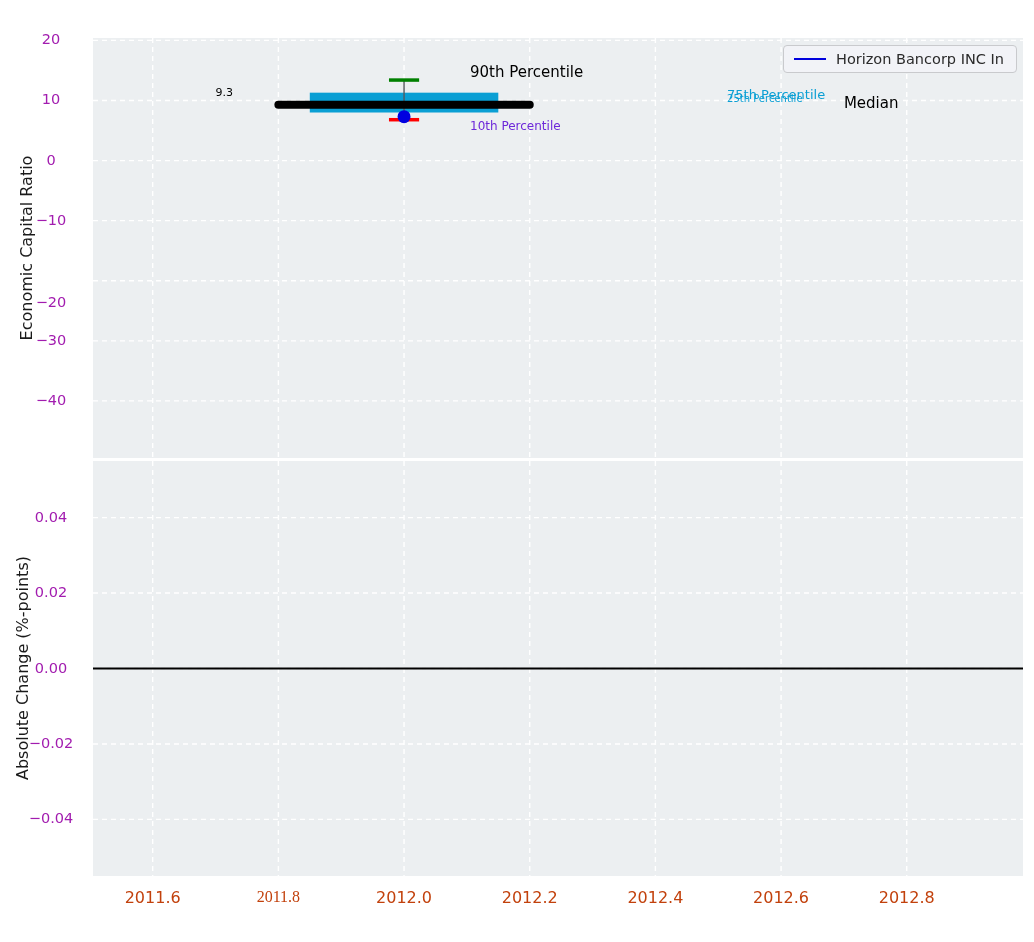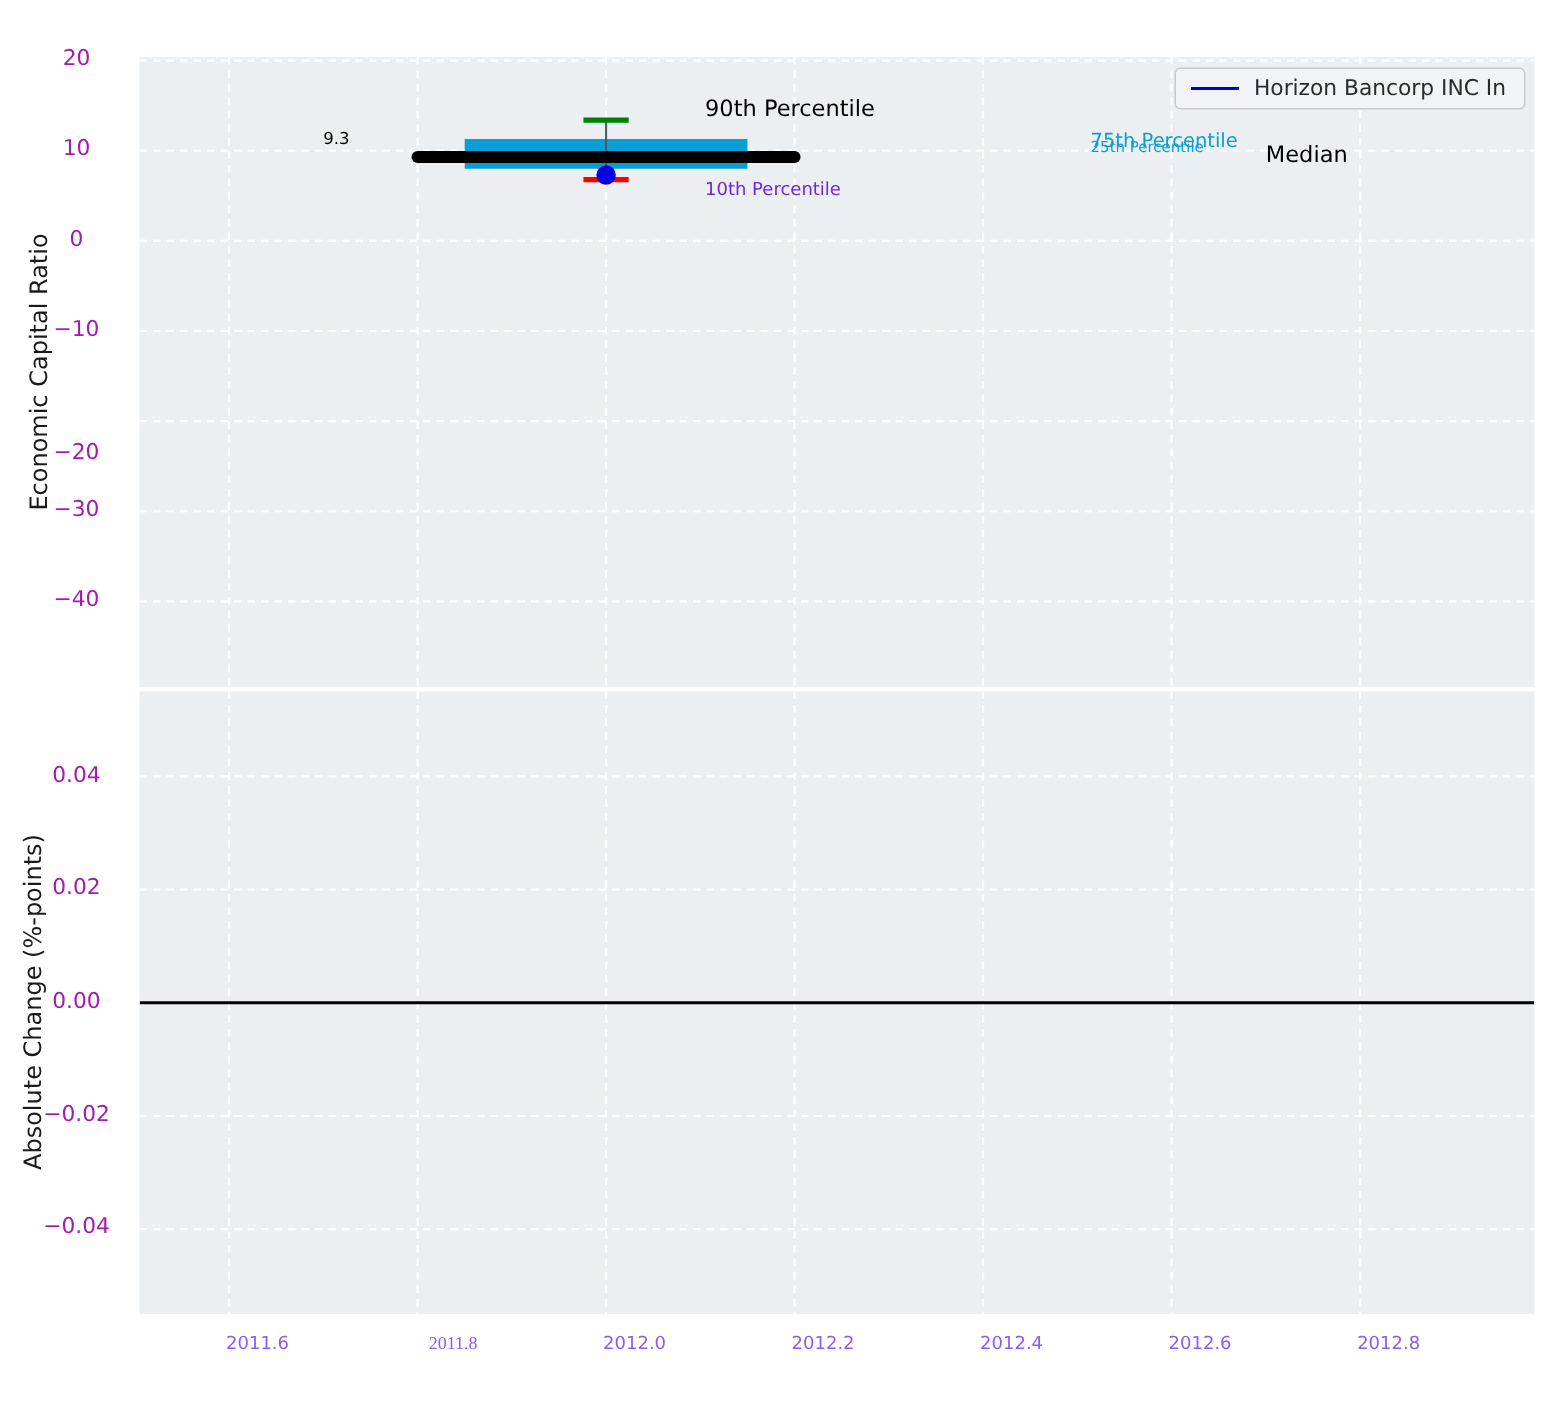--- a/index.html
+++ b/index.html
@@ -16,21 +16,21 @@
   }
   .axis-label{position:absolute;color:#1a1a1a;font-size:16px;white-space:nowrap;}
   #ylabel-top{left:26px;top:248px;transform:translate(-50%,-50%) rotate(-90deg);}
   #ylabel-bottom{left:22px;top:668px;transform:translate(-50%,-50%) rotate(-90deg);}
   #xlabel{left:93px;top:910px;width:930px;text-align:center;}
   .ytick{
     position:absolute;width:64px;text-align:center;font-size:14.5px;color:#a21caf;
     white-space:nowrap;
   }
   .xtick{
-    position:absolute;width:80px;text-align:right;font-size:12px;color:#8b5cf6;
+    position:absolute;width:80px;text-align:center;font-size:16px;color:#c2410c;
     white-space:nowrap;
   }
   .annotation{position:absolute;white-space:nowrap;}
   #legend{
     position:absolute;right:17px;top:45px;display:flex;align-items:center;
     gap:10px;padding:5px 12px 5px 10px;background:rgba(242,243,247,0.92);
     border:1px solid #c9cacd;border-radius:4px;
   }
   #legend .swatch{display:inline-block;width:32px;height:0;border-top:2.5px solid #0000dd;}
   #legend .lbl{font-size:14.5px;color:#2b2b2b;}

